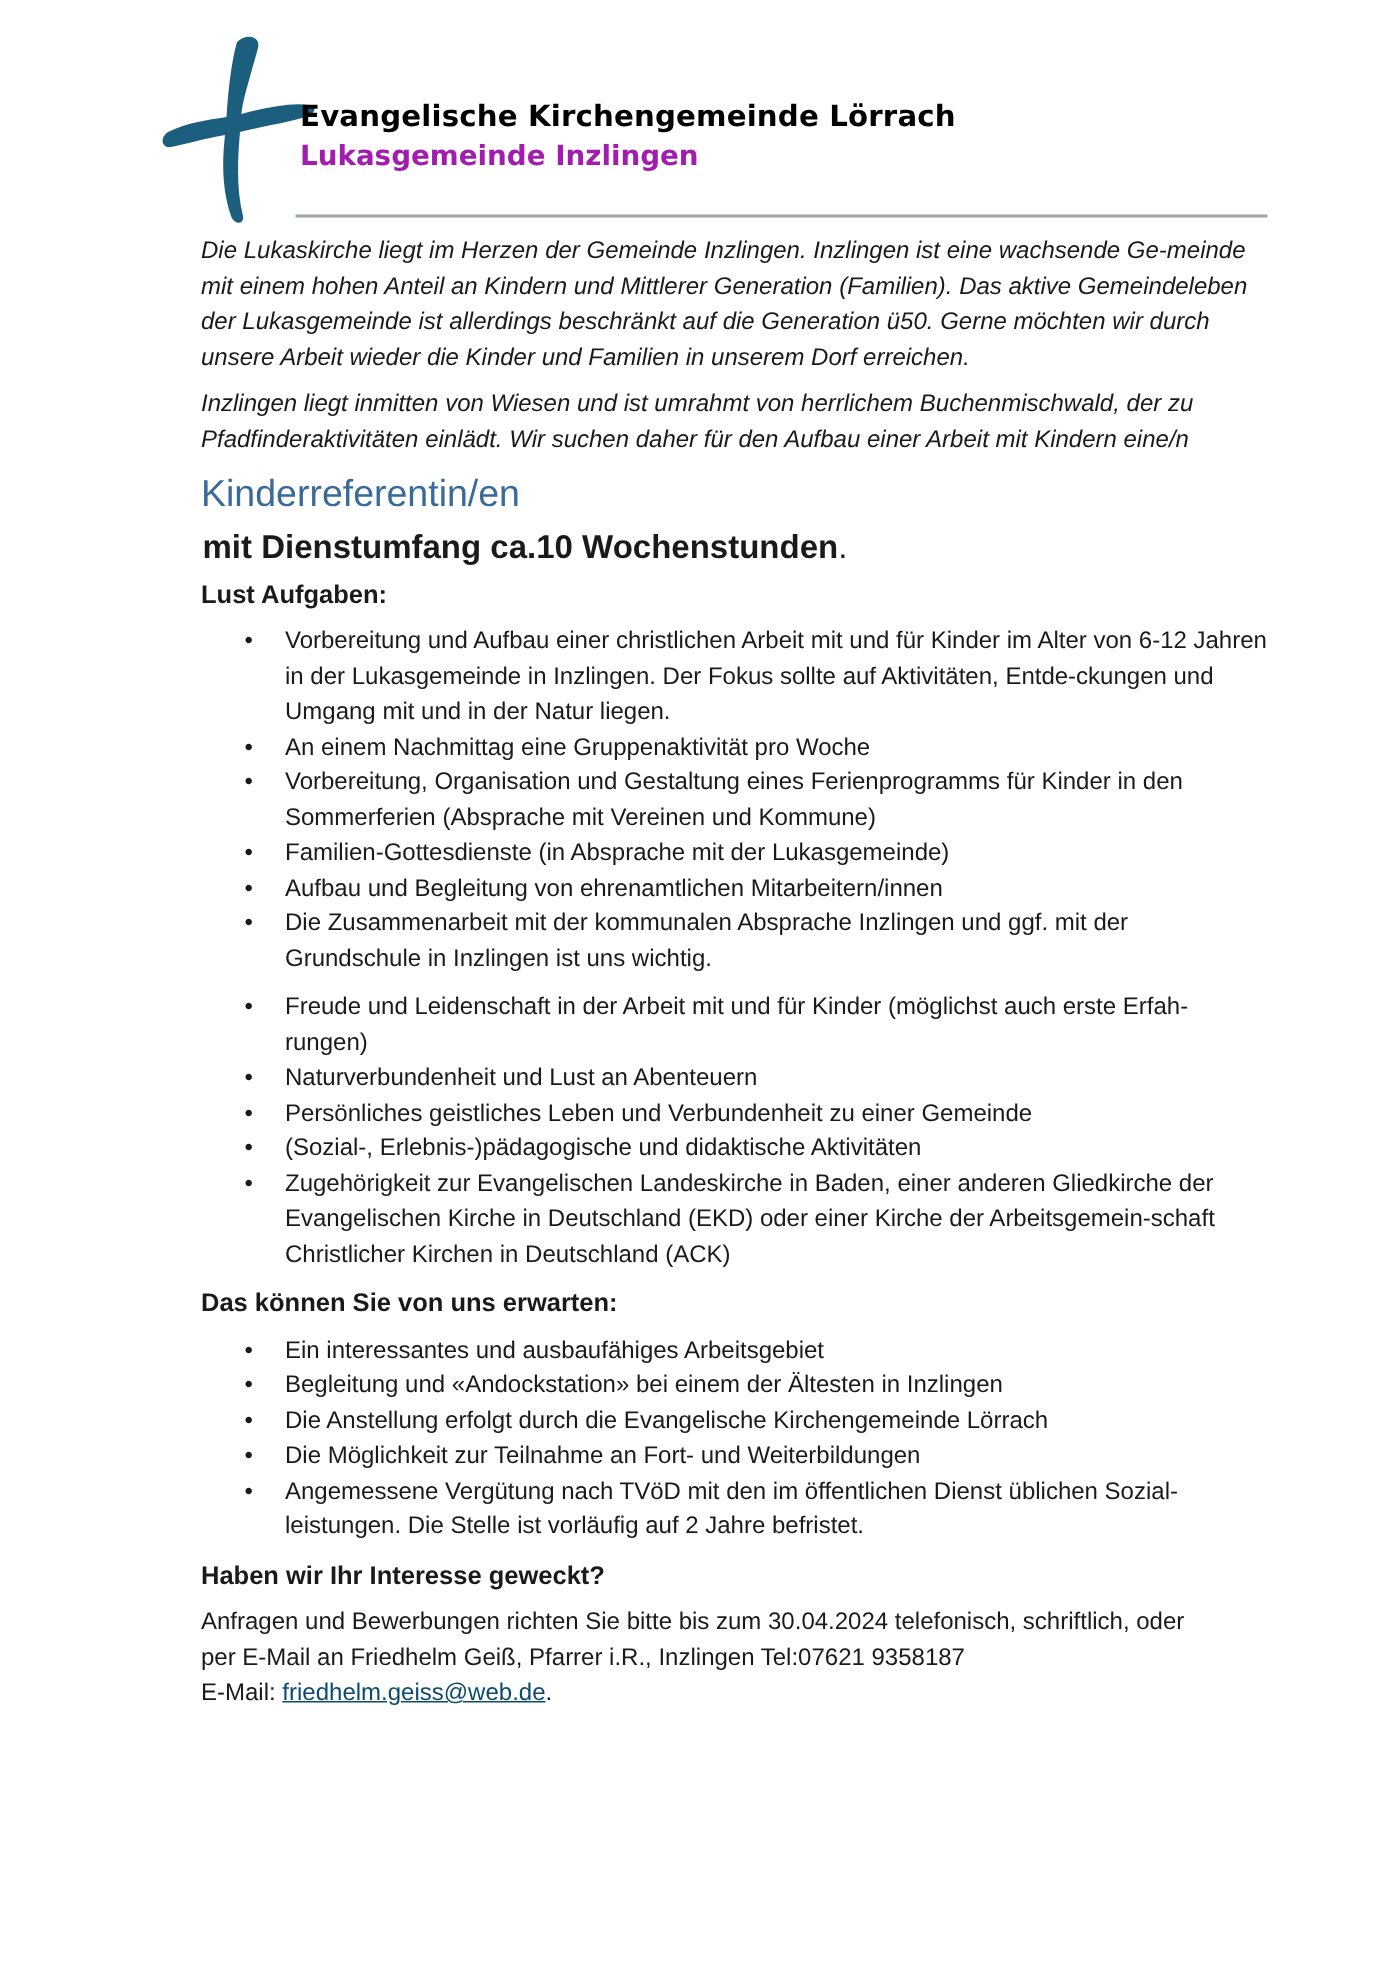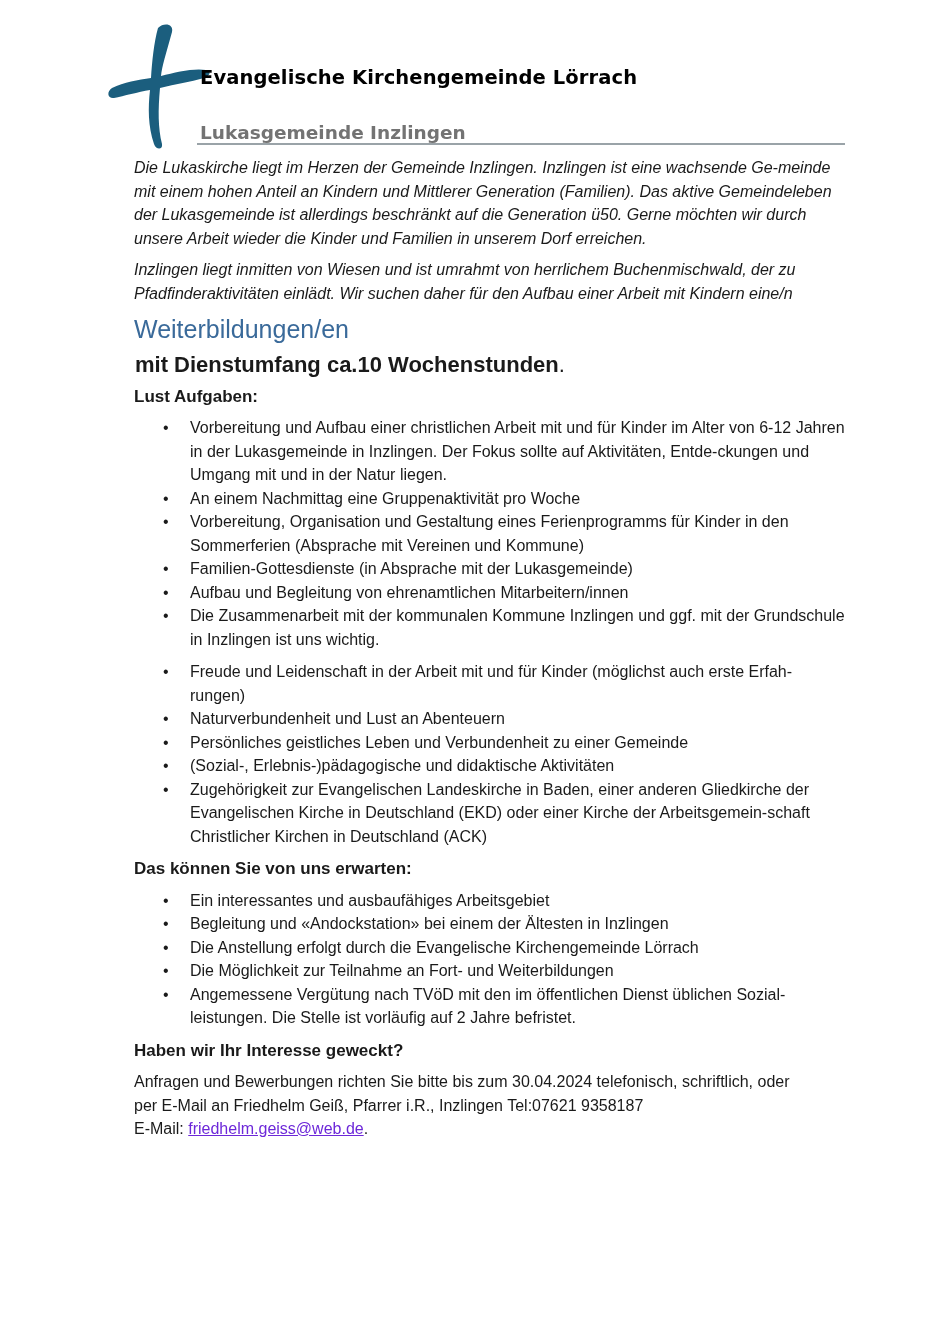--- a/index.html
+++ b/index.html
@@ -2,59 +2,59 @@
 <html><head>
 <meta charset="utf-8">
 <style>
   html, body { margin: 0; padding: 0; background: #ffffff; }
   body { width: 932px; height: 1318px; position: relative; overflow: hidden;
          font-family: "Liberation Sans", "DejaVu Sans", sans-serif; color: #1a1a1a; }
   .logo-cross { position: absolute; left: 106px; top: 20px; width: 110px; height: 130px; }
   .org-name { position: absolute; left: 200px; top: 66px; font-size: 19.5px; font-weight: bold;
               color: #000000; letter-spacing: 0.1px; font-family: "DejaVu Sans", sans-serif; }
   .org-sub  { position: absolute; left: 200px; top: 94px; font-size: 18.5px; font-weight: bold;
-              color: #737373; font-family: "DejaVu Sans", sans-serif; margin-top: 28px; }
+              color: #a21caf; font-family: "DejaVu Sans", sans-serif; }
   .header-rule { position: absolute; left: 197px; top: 143px; width: 648px; height: 2px; background: #9aa3a8; }
   .content { position: absolute; left: 134px; top: 156px; width: 712px; font-size: 16px; line-height: 23.5px; }
   p { margin: 0 0 8px 0; font-style: italic; }
   .job-title { font-size: 25px; color: #3a6a9a; margin: 4px 0 8px 0; line-height: 32px; }
   .subtitle { font-weight: bold; font-size: 22px; margin: 0 0 8px 1px; }
   .section-head { font-weight: bold; font-size: 17px; margin: 0 0 8px 0; }
   ul { margin: 0 0 9px 0; padding-left: 56px; list-style: none; }
   li { position: relative; }
   li::before { content: "•"; position: absolute; left: -27px; top: 0; font-size: 16px; }
-  a.email-link { color: #6d28d9; text-decoration: underline; }
+  a.email-link { color: #0c4a6e; text-decoration: underline; }
 </style>
 </head>
 <body>
 
 <div>
   <svg class="logo-cross" viewBox="0 0 110 130">
     <path d="M52 8 C58 2, 68 4, 66 12 C60 34, 56 46, 55 56 C70 52, 88 48, 100 50 C106 51, 104 56, 98 58 C84 62, 70 64, 54 68 C52 90, 52 108, 56 124 C57 130, 50 130, 48 124 C42 106, 42 88, 44 70 C32 72, 18 76, 8 78 C2 79, 0 72, 6 68 C18 62, 32 60, 45 58 C46 42, 48 22, 52 8 Z" fill="#1b5e7e"></path>
   </svg>
   <div class="org-name">Evangelische Kirchengemeinde Lörrach</div>
   <div class="org-sub">Lukasgemeinde Inzlingen</div>
   <div class="header-rule"></div>
 </div>
 
 <div class="content">
   <p>Die Lukaskirche liegt im Herzen der Gemeinde Inzlingen. Inzlingen ist eine wachsende Ge-meinde mit einem hohen Anteil an Kindern und Mittlerer Generation (Familien). Das aktive Gemeindeleben der Lukasgemeinde ist allerdings beschränkt auf die Generation ü50. Gerne möchten wir durch unsere Arbeit wieder die Kinder und Familien in unserem Dorf erreichen.</p>
   <p>Inzlingen liegt inmitten von Wiesen und ist umrahmt von herrlichem Buchenmischwald, der zu Pfadfinderaktivitäten einlädt. Wir suchen daher für den Aufbau einer Arbeit mit Kindern eine/n</p>
 
-  <div class="job-title">Weiterbildungen/en</div>
+  <div class="job-title">Kinderreferentin/en</div>
   <div class="subtitle"><span>mit Dienstumfang ca.10 Wochenstunden</span><span style="font-weight:normal">.</span></div>
 
   <div class="section-head">Lust Aufgaben:</div>
   <ul>
     <li>Vorbereitung und Aufbau einer christlichen Arbeit mit und für Kinder im Alter von 6-12 Jahren in der Lukasgemeinde in Inzlingen. Der Fokus sollte auf Aktivitäten, Entde-ckungen und Umgang mit und in der Natur liegen.</li>
     <li>An einem Nachmittag eine Gruppenaktivität pro Woche</li>
     <li>Vorbereitung, Organisation und Gestaltung eines Ferienprogramms für Kinder in den Sommerferien (Absprache mit Vereinen und Kommune)</li>
     <li>Familien-Gottesdienste (in Absprache mit der Lukasgemeinde)</li>
     <li>Aufbau und Begleitung von ehrenamtlichen Mitarbeitern/innen</li>
-    <li>Die Zusammenarbeit mit der kommunalen Kommune Inzlingen und ggf. mit der Grundschule in Inzlingen ist uns wichtig.</li>
+    <li>Die Zusammenarbeit mit der kommunalen Absprache Inzlingen und ggf. mit der Grundschule in Inzlingen ist uns wichtig.</li>
   </ul>
 
   <ul>
     <li>Freude und Leidenschaft in der Arbeit mit und für Kinder (möglichst auch erste Erfah-rungen)</li>
     <li>Naturverbundenheit und Lust an Abenteuern</li>
     <li>Persönliches geistliches Leben und Verbundenheit zu einer Gemeinde</li>
     <li>(Sozial-, Erlebnis-)pädagogische und didaktische Aktivitäten</li>
     <li>Zugehörigkeit zur Evangelischen Landeskirche in Baden, einer anderen Gliedkirche der Evangelischen Kirche in Deutschland (EKD) oder einer Kirche der Arbeitsgemein-schaft Christlicher Kirchen in Deutschland (ACK)</li>
   </ul>
 

